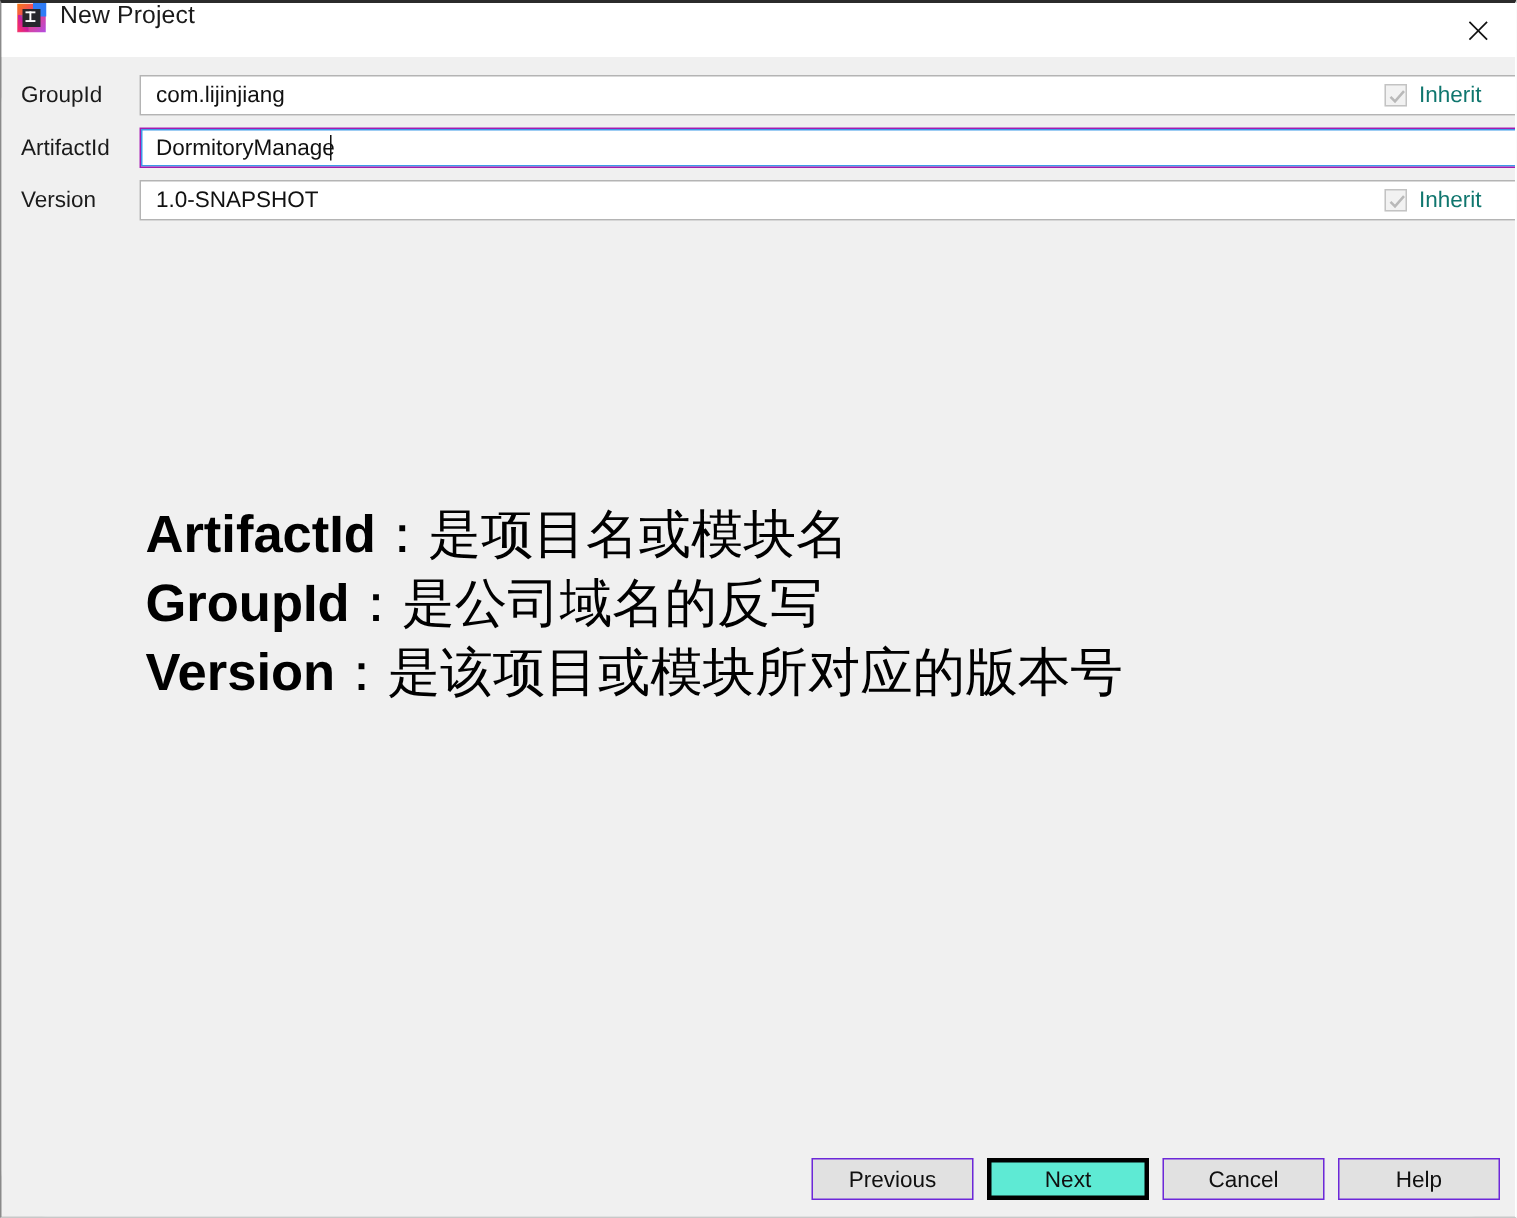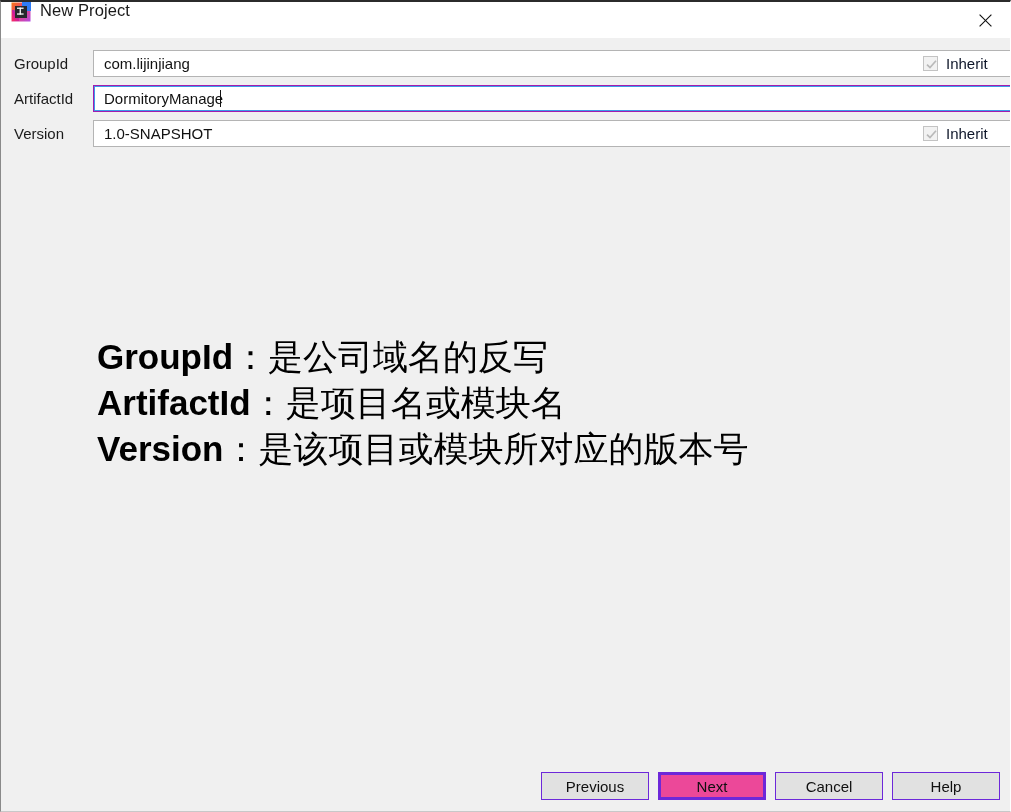--- a/index.html
+++ b/index.html
@@ -157,21 +157,21 @@
     flex: 0 0 auto;
   }
   .cb svg {
     position: absolute;
     left: 1px;
     top: 1px;
   }
   .inherit-label {
     margin-left: 8px;
     font-size: 15px;
-    color: #0f172a;
+    color: #0f766e;
     line-height: 1;
     white-space: nowrap;
   }
 
   
   .annotation {
     position: absolute;
     left: 96px;
     top: 296px;
     width: 880px;
@@ -217,22 +217,22 @@
     font-size: 15px;
     color: #101010;
     display: flex;
     align-items: center;
     justify-content: center;
     cursor: pointer;
     padding: 0;
     line-height: 1;
   }
   .btn.default {
-    border: 3px solid #6d28d9;
-    background: #ec4899;
+    border: 3px solid #000000;
+    background: #5eead4;
   }
 </style>
 </head>
 <body>
 
 <div class="window">
 
   <div class="titlebar">
     <div class="titlebar-icon">
       <svg width="20" height="20" viewBox="0 0 20 20">
@@ -301,24 +301,24 @@
             </svg>
           </span>
           <span class="inherit-label">Inherit</span>
         </div>
       </div>
 
     </div>
 
     <div class="annotation">
       <div class="ann-line">
+        <span class="ann-key">ArtifactId</span><span class="ann-val">：是项目名或模块名</span>
+      </div>
+      <div class="ann-line">
         <span class="ann-key">GroupId</span><span class="ann-val">：是公司域名的反写</span>
-      </div>
-      <div class="ann-line">
-        <span class="ann-key">ArtifactId</span><span class="ann-val">：是项目名或模块名</span>
       </div>
       <div class="ann-line">
         <span class="ann-key">Version</span><span class="ann-val">：是该项目或模块所对应的版本号</span>
       </div>
     </div>
 
     <div class="footer">
       <div class="btn-row">
         <button class="btn">Previous</button>
         <button class="btn default">Next</button>

